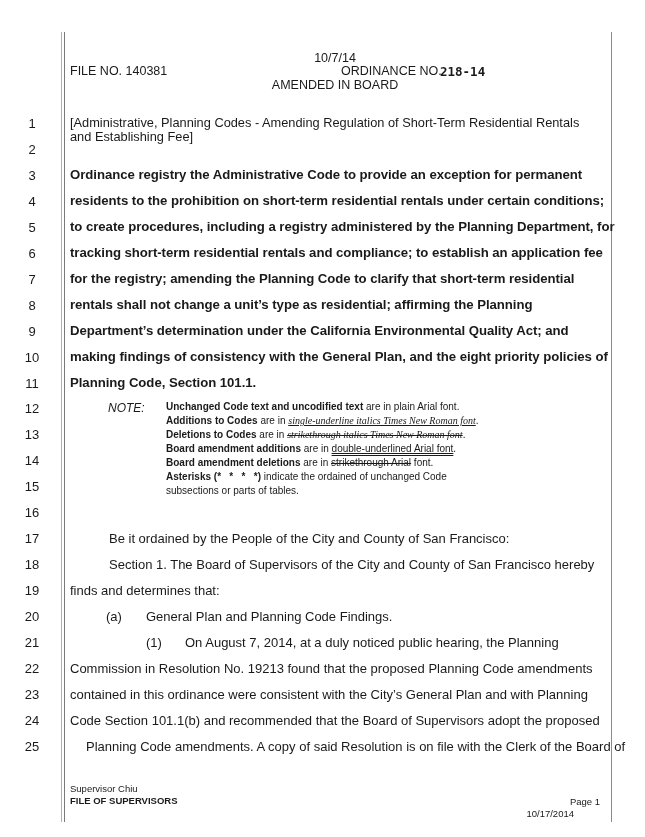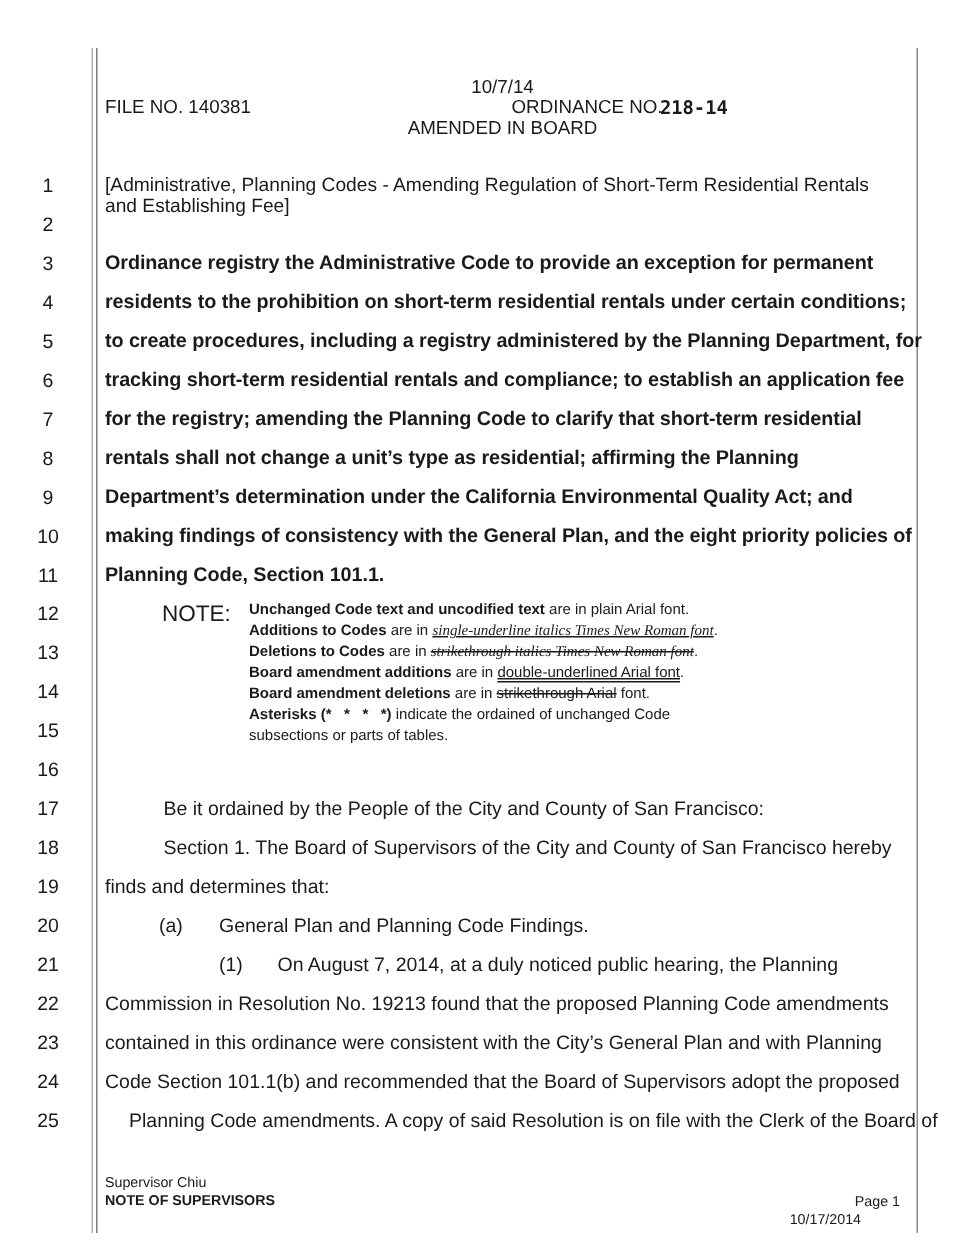--- a/index.html
+++ b/index.html
@@ -15,21 +15,21 @@
   .rule-right { left: 611px; top: 32px; height: 790px; background: #8a8a8a; }
 
   .hdr { font-size: 12.5px; }
   .ordno { font-family: "DejaVu Sans Mono", monospace; font-weight: bold; font-size: 12.5px; }
 
   .lineno { position: absolute; left: 18px; width: 28px; text-align: center; font-size: 13px; }
 
   .body-text { font-size: 13px; }
   .bold-text { font-size: 13.2px; font-weight: bold; letter-spacing: -0.05px; }
 
-  .note-label { font-size: 15px; }
+  .note-label { font-size: 12px; font-style: italic; }
   .note-line { font-size: 10px; line-height: 14.5px; }
   .note-line b { font-weight: bold; }
   .times-u { font-family: "Liberation Serif", serif; font-style: italic; text-decoration: underline; }
   .times-s { font-family: "Liberation Serif", serif; font-style: italic; text-decoration: line-through; }
   .dbl-u { text-decoration: underline; text-decoration-style: double; }
   .strike { text-decoration: line-through; }
 
   .footer-small { font-size: 9.5px; }
   .footer-bold { font-size: 9.5px; font-weight: bold; }
 </style>
@@ -109,15 +109,15 @@
 
 <div class="abs body-text" style="left:146px; top:635px;">(1)</div>
 <div class="abs body-text" style="left:185px; top:635px;">On August 7, 2014, at a duly noticed public hearing, the Planning</div>
 
 <div class="abs body-text" style="left:70px; top:661px;">Commission in Resolution No. 19213 found that the proposed Planning Code amendments</div>
 <div class="abs body-text" style="left:70px; top:687px;">contained in this ordinance were consistent with the City’s General Plan and with Planning</div>
 <div class="abs body-text" style="left:70px; top:713px;">Code Section 101.1(b) and recommended that the Board of Supervisors adopt the proposed</div>
 <div class="abs body-text" style="left:86px; top:739px;">Planning Code amendments. A copy of said Resolution is on file with the Clerk of the Board of</div>
 
 <div class="abs footer-small" style="left:70px; top:783px;">Supervisor Chiu</div>
-<div class="abs footer-bold" style="left:70px; top:795px;">NOTE OF SUPERVISORS</div>
+<div class="abs footer-bold" style="left:70px; top:795px;">FILE OF SUPERVISORS</div>
 <div class="abs footer-small" style="left:540px; top:796px; width:60px; text-align:right;">Page 1</div>
 <div class="abs footer-small" style="left:504px; top:808px; width:70px; text-align:right;">10/17/2014</div>
 
 </body></html>

